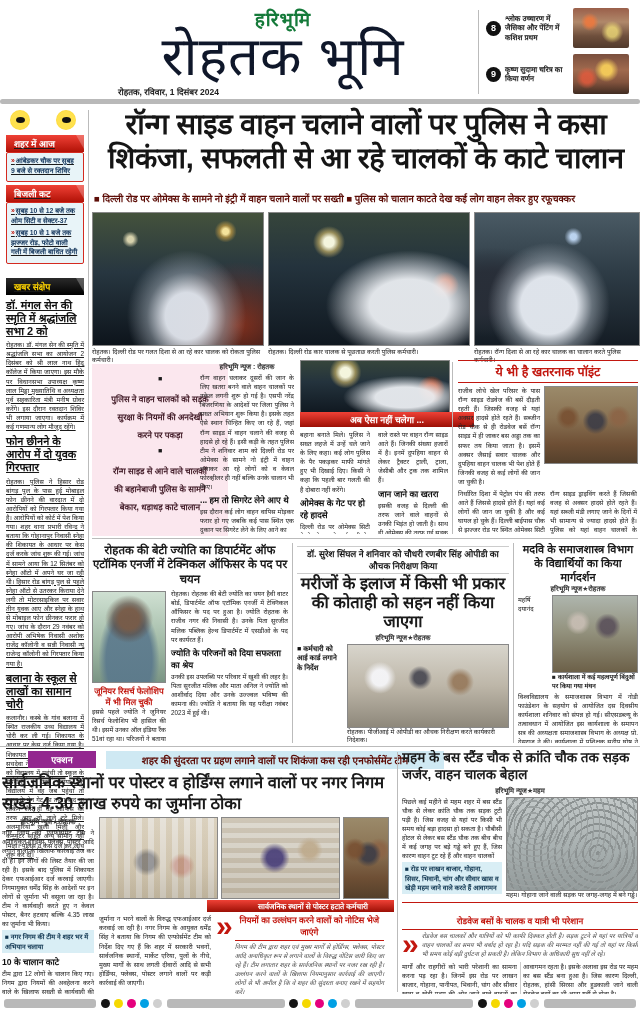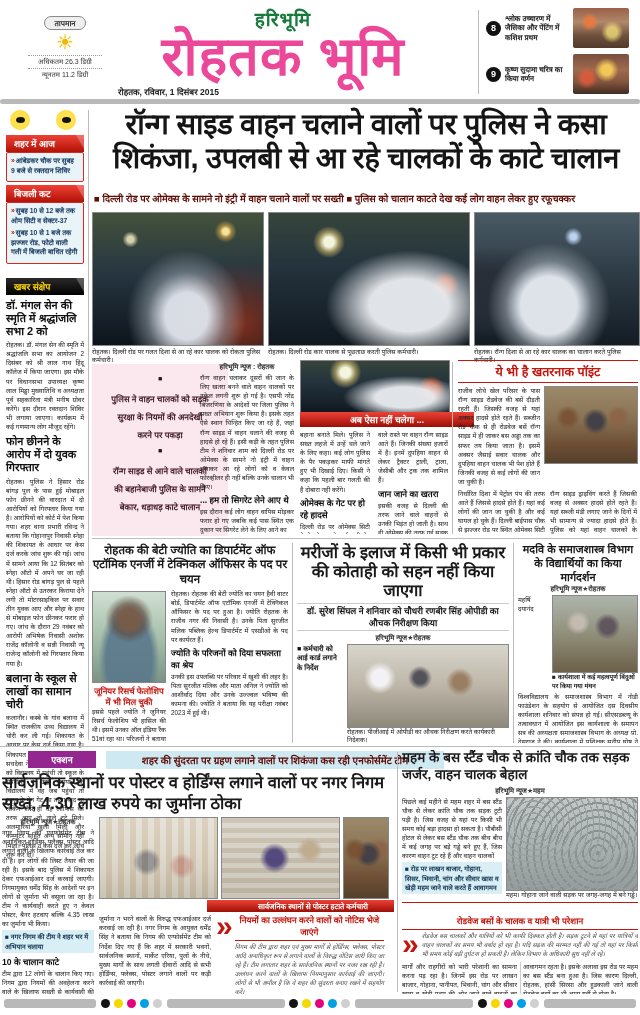--- a/index.html
+++ b/index.html
@@ -11,21 +11,21 @@
   .body{font-size:6.4px;line-height:1.42;color:#222;}
   .bold{font-weight:bold;}
   .red{color:#c2170f;}
   .maroon{color:#5d0e08;}
   
   .pill{display:inline-block;border:1px solid #8a8a8a;border-radius:8px;background:#efefef;
         font-size:7.5px;font-weight:bold;padding:1px 9px;color:#333;}
   .sun{font-size:20px;color:#f2b705;line-height:1;text-shadow:0 0 2px #f7e06e;}
   .wline{font-size:7px;color:#333;border-top:1px dotted #999;padding-top:1px;margin-top:2px;white-space:nowrap;}
   .brand-top{font-size:19px;font-weight:bold;color:#157a3a;letter-spacing:1px;}
-  .brand-main{font-size:54px;font-weight:bold;color:#ec4899;line-height:.92;letter-spacing:1px;}
+  .brand-main{font-size:54px;font-weight:normal;color:#0f172a;line-height:.92;letter-spacing:1px;}
   .dateline{font-size:8.5px;font-weight:bold;color:#222;}
   .teaser-num{display:inline-flex;align-items:center;justify-content:center;width:15px;height:15px;
         border-radius:50%;background:#111;color:#fff;font-size:9px;font-weight:bold;flex:0 0 15px;}
   .teaser-txt{font-size:7.3px;font-weight:bold;line-height:1.25;color:#222;width:64px;}
   .tphoto{width:56px;height:40px;border-radius:2px;
      background:radial-gradient(circle at 30% 35%,rgba(240,120,60,.85) 0 4px,transparent 9px),
        radial-gradient(circle at 70% 60%,rgba(240,220,120,.8) 0 5px,transparent 11px),
        linear-gradient(180deg,#9a5f4a 0%,#b0886a 35%,#6e4f3c 70%,#513a2c 100%);}
   .tphoto.v2{background:radial-gradient(circle at 60% 40%,rgba(250,210,90,.9) 0 5px,transparent 12px),
        radial-gradient(circle at 25% 60%,rgba(230,90,60,.8) 0 5px,transparent 11px),
@@ -119,51 +119,45 @@
   .hline{background:#bbb;height:1px;}
   .twocol{column-count:2;column-gap:6px;column-rule:1px solid #ccc;}
   .regdot{width:9px;height:9px;border-radius:50%;display:inline-block;margin:0 2px;}
   .footer-row{display:flex;align-items:center;justify-content:space-between;}
 </style>
 </head>
 <body>
 
 <div id="page">
 
-  <div class="abs" style="left:28px;top:12px;width:74px;">
-    <div class="ctr"><span class="pill">तापमान</span></div>
-    <div class="ctr" style="margin-top:2px;"><span class="sun">☀</span></div>
-    <div class="wline ctr">अधिकतम 26.3 डिग्री</div>
-    <div class="wline ctr">न्यूनतम 11.2 डिग्री</div>
-  </div>
 
   <div class="abs" style="left:118px;top:6px;width:330px;">
     <div class="ctr brand-top">हरिभूमि</div>
     <div class="ctr brand-main">रोहतक भूमि</div>
-    <div class="dateline" style="margin-top:4px;">रोहतक, रविवार, 1 दिसंबर 2015</div>
+    <div class="dateline" style="margin-top:4px;">रोहतक, रविवार, 1 दिसंबर 2024</div>
   </div>
 
   <div class="abs vline" style="left:478px;top:10px;height:84px;"></div>
 
   <div class="abs" style="left:486px;top:8px;width:150px;">
     <div style="display:flex;align-items:center;gap:4px;margin-bottom:6px;">
       <span class="teaser-num">8</span>
       <span class="teaser-txt">श्लोक उच्चारण में जैसिका और पेंटिंग में कशिश प्रथम</span>
       <span class="tphoto"></span>
     </div>
     <div style="display:flex;align-items:center;gap:4px;">
       <span class="teaser-num">9</span>
       <span class="teaser-txt">कृष्ण सुदामा चरित्र का किया वर्णन</span>
       <span class="tphoto v2"></span>
     </div>
   </div>
 
   <div class="abs graybar" style="left:0;top:99px;width:640px;height:5px;"></div>
 
-  <div class="abs" style="left:6px;top:110px;width:78px;">
+  <div class="abs" style="left:6px;top:110px;width:78px;text-decoration:underline;">
     <div style="display:flex;gap:26px;padding-left:4px;">
       <span class="eyeball">
           <i></i>
         </span>
       <span class="eyeball">
           <i></i>
         </span>
     </div>
     <div class="ribbon" style="margin-top:5px;">शहर में आज</div>
     <div class="railbox">
@@ -184,21 +178,21 @@
       <div class="body jt">रोहतक। पुलिस ने हिसार रोड बांगड़ पुल के पास हुई मोबाइल फोन छीनने की वारदात में दो आरोपियों को गिरफ्तार किया गया है। आरोपियों को कोर्ट में पेश किया गया। शहर थाना प्रभारी रविन्द्र ने बताया कि गोहानापुर निवासी स्नेहा की शिकायत के आधार पर केस दर्ज करके जांच शुरू की गई। जांच में सामने आया कि 12 सितंबर को स्नेहा ऑटो में अपने घर जा रही थी। हिसार रोड बांगड़ पुल से पहले स्नेहा ऑटो से उतरकर किराया देने लगी तो मोटरसाइकिल पर सवार तीन युवक आए और स्नेहा के हाथ से मोबाइल फोन छीनकर फरार हो गए। जांच के दौरान 29 नवंबर को आरोपी अभिषेक निवासी अशोक राजेंद्र कॉलोनी व सन्नी निवासी न्यू राजेन्द्र कॉलोनी को गिरफ्तार किया गया है।</div>
     </div>
     <div>
       <div class="briefhead">बलाना के स्कूल से लाखों का सामान चोरी</div>
       <div class="body jt" style="max-height:160px;overflow:hidden;">कलानौर। कस्बे के गांव बलाना में स्थित राजकीय उच्च विद्यालय में चोरी कर ली गई। शिकायत के आधार पर केस दर्ज किया गया है। शिकायत में मुख्याध्यापिका रवि सचदेवा ने बताया कि 30 नवम्बर को विद्यालय में पहुंची तो स्कूल के चपरासी ने उन्हें बताया कि विद्यालय में वह जब पहुंचा तो स्कूल के मेन गेट का ताला बन्द था लेकिन जैसे ही वह ऑफिस की तरफ आए तो ताले टूटे मिले। अलमारियां खुली मिली और कम्प्यूटर सहित अन्य सामान नहीं मिला। पुलिस ने केस दर्ज कर जांच शुरू कर दी।</div>
     </div>
   </div>
 
   <div class="abs vline" style="left:88px;top:110px;height:630px;"></div>
 
-  <div class="abs hl ctr" style="left:94px;top:108px;width:544px;">रॉन्ग साइड वाहन चलाने वालों पर पुलिस ने कसा शिकंजा, उपलबी से आ रहे चालकों के काटे चालान</div>
+  <div class="abs hl ctr" style="left:94px;top:108px;width:544px;">रॉन्ग साइड वाहन चलाने वालों पर पुलिस ने कसा शिकंजा, सफलती से आ रहे चालकों के काटे चालान</div>
   <div class="abs subhl" style="left:94px;top:192px;width:544px;">■ दिल्ली रोड पर ओमेक्स के सामने नो इंट्री में वाहन चलाने वालों पर सख्ती  ■ पुलिस को चालान काटते देख कई लोग वाहन लेकर हुए रफूचक्कर</div>
 
   <div class="abs photo night" style="left:92px;top:212px;width:170px;height:132px;"></div>
   <div class="abs photo night v2" style="left:268px;top:212px;width:200px;height:132px;"></div>
   <div class="abs photo night v3" style="left:474px;top:212px;width:164px;height:132px;"></div>
   <div class="abs cap" style="left:92px;top:348px;width:170px;">रोहतक। दिल्ली रोड पर गलत दिशा से आ रहे कार चालक को रोकता पुलिस कर्मचारी।</div>
   <div class="abs cap" style="left:268px;top:348px;width:200px;">रोहतक। दिल्ली रोड कार चालक से पूछताछ करती पुलिस कर्मचारी।</div>
   <div class="abs cap" style="left:474px;top:348px;width:164px;">रोहतक। रॉन्ग दिशा से आ रहे कार चालक का चालान करते पुलिस कर्मचारी।</div>
 
   <div class="abs pinkbox" style="left:92px;top:364px;width:100px;height:160px;">
@@ -256,22 +250,22 @@
       </div>
       <div class="body jt">रोहतक। रोहतक की बेटी ज्योति का चयन हैवी वाटर बोर्ड, डिपार्टमेंट ऑफ एटॉमिक एनर्जी में टेक्निकल ऑफिसर के पद पर हुआ है। ज्योति रोहतक के राजीव नगर की निवासी है। उनके पिता सुरजीत मलिक पब्लिक हेल्थ डिपार्टमेंट में एसडीओ के पद पर कार्यरत हैं।</div>
       <div class="colhead">ज्योति के परिजनों को दिया सफलता का श्रेय</div>
       <div class="body jt">उनकी इस उपलब्धि पर परिवार में खुशी की लहर है। पिता सुरजीत मलिक और माता अनिल ने ज्योति को आशीर्वाद दिया और उनके उज्ज्वल भविष्य की कामना की। ज्योति ने बताया कि यह परीक्षा नवंबर 2023 में हुई थी।</div>
     </div>
   </div>
 
   <div class="abs vline" style="left:292px;top:543px;height:200px;"></div>
 
   <div class="abs" style="left:297px;top:543px;width:212px;height:200px;overflow:hidden;">
+    <div class="bold ctr" style="font-size:8.8px;margin-top:3px;border-top:1px solid #ccc;border-bottom:1px solid #ccc;padding:1px 0;">डॉ. सुरेश सिंघल ने शनिवार को चौधरी रणबीर सिंह ओपीडी का औचक निरीक्षण किया</div>
     <div class="bold ctr" style="font-size:16.5px;line-height:1.15;">मरीजों के इलाज में किसी भी प्रकार की कोताही को सहन नहीं किया जाएगा</div>
-    <div class="bold ctr" style="font-size:8.8px;margin-top:3px;border-top:1px solid #ccc;border-bottom:1px solid #ccc;padding:1px 0;">डॉ. सुरेश सिंघल ने शनिवार को चौधरी रणबीर सिंह ओपीडी का औचक निरीक्षण किया</div>
     <div class="byline" style="margin-top:2px;">हरिभूमि न्यूज★रोहतक</div>
     <div style="display:flex;gap:4px;">
       <div style="width:46px;">
         <div class="bold" style="font-size:7px;line-height:1.35;color:#111;"><span>■</span> <span>कर्मचारी को आई कार्ड लगाने के निर्देश</span></div>
       </div>
       <div style="width:162px;">
         <div class="photo indoor" style="width:160px;height:82px;"></div>
         <div class="cap">रोहतक। पीजीआई में ओपीडी का औचक निरीक्षण करते कार्यकारी निदेशक।</div>
       </div>
     </div>

